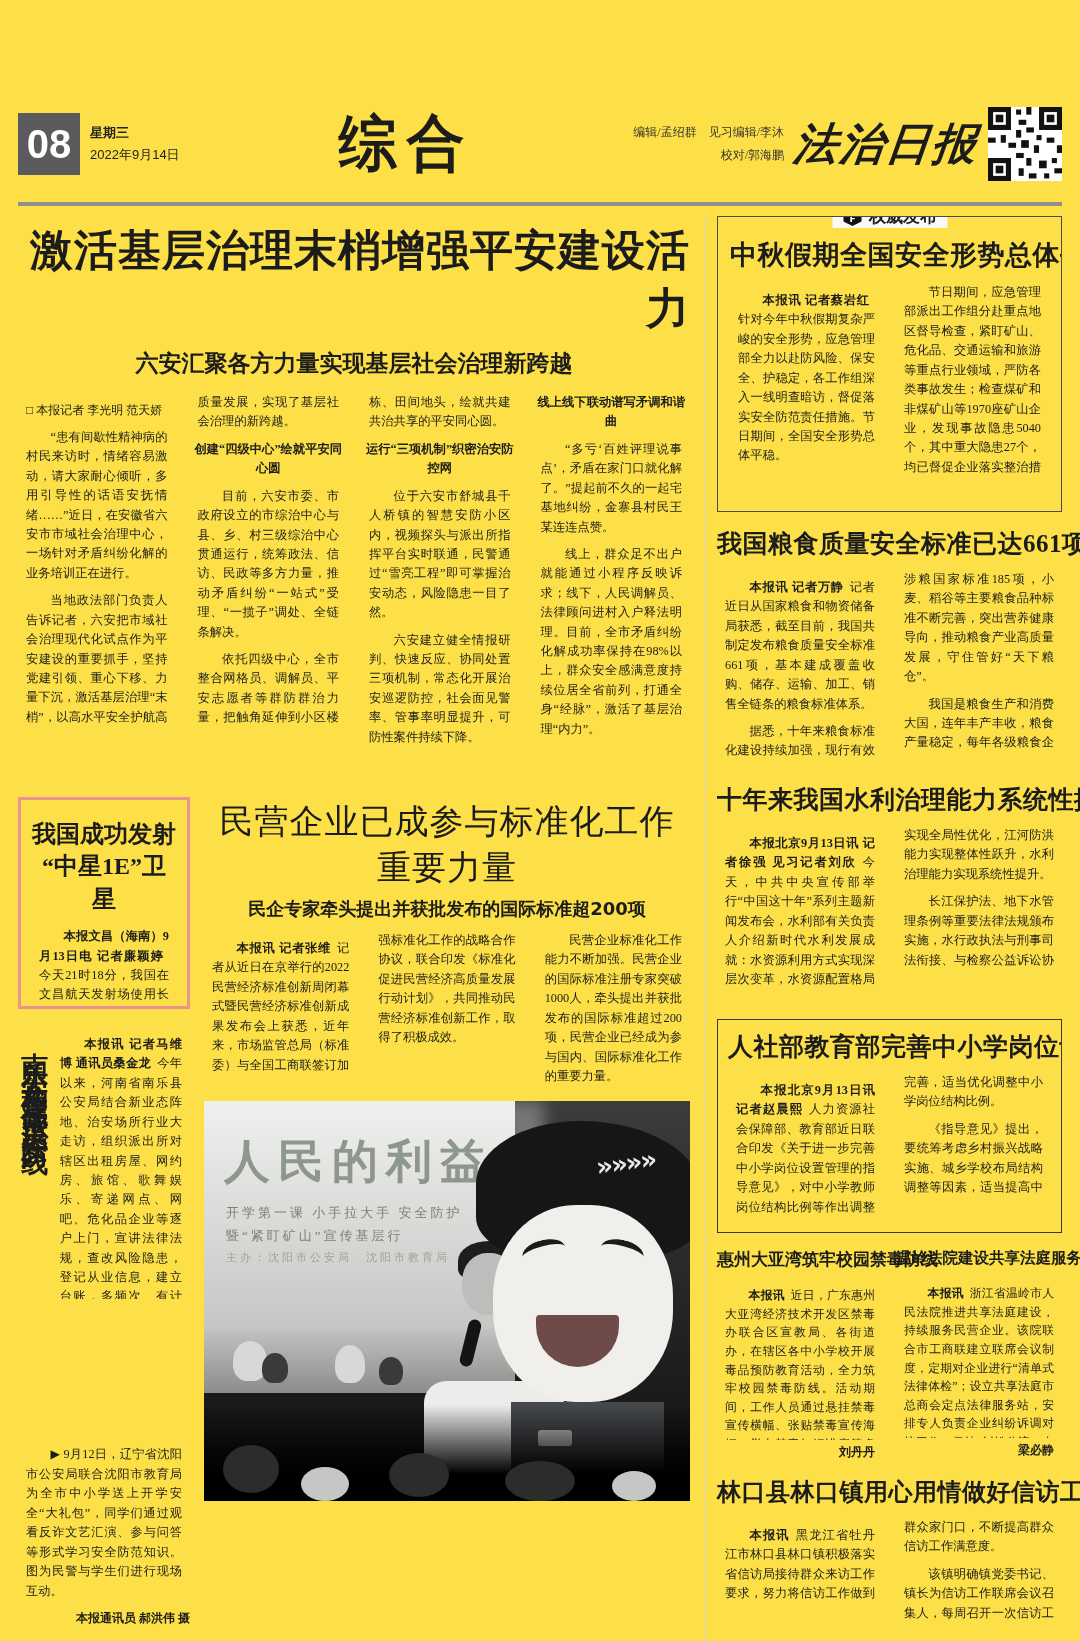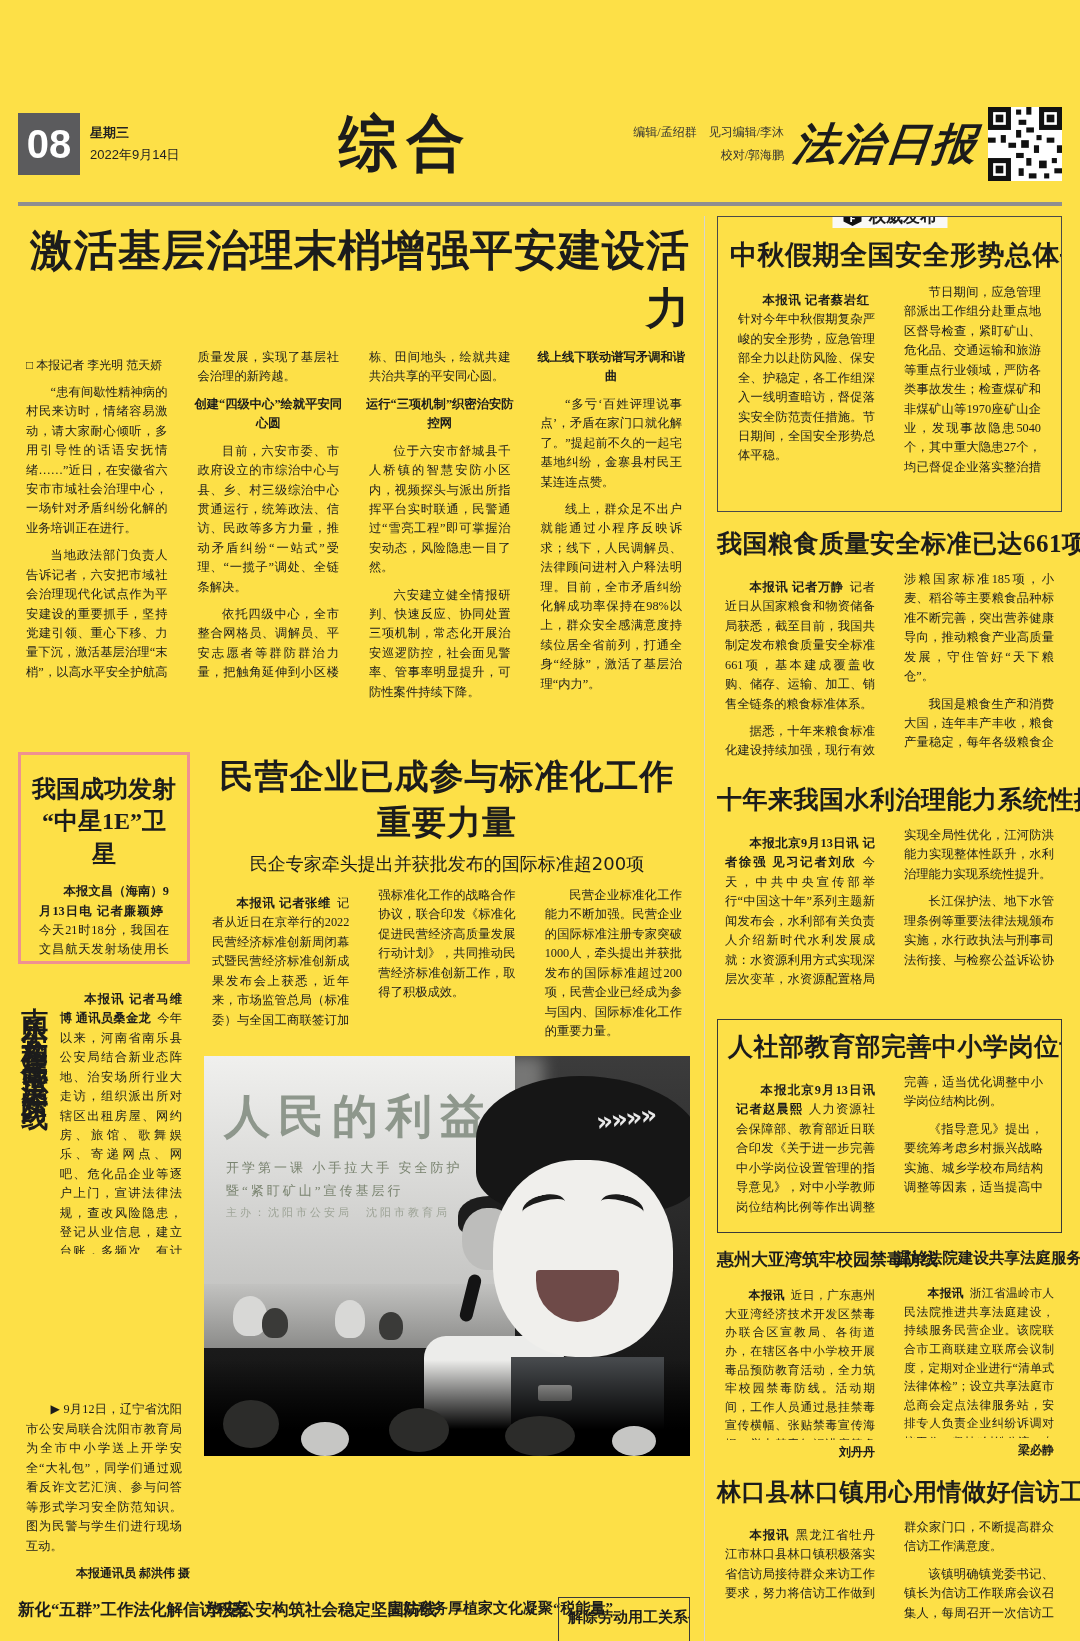--- a/index.html
+++ b/index.html
@@ -44,22 +44,22 @@
   .redbox h3{font-size:24px;font-weight:bold;text-align:center;line-height:1.35;margin:4px 0 12px 0;}
   .nanle{margin-top:18px;height:272px;overflow:hidden;}
   .vert-head{float:left;writing-mode:vertical-rl;font-size:27px;font-weight:900;line-height:1.1;
              letter-spacing:8px;height:296px;padding:4px 10px 0 2px;
              font-family:"DejaVu Sans","Liberation Sans",sans-serif;}
   .nanle-over{height:130px;overflow:hidden;margin-top:2px;}
   .photo-caption{margin-top:14px;font-size:12.2px;line-height:1.6;text-align:justify;}
   .photo-caption .cap{ text-indent:2em;}
   .credit{text-align:right;font-weight:bold;font-size:12px;margin-top:4px;}
   
-  .my-h{font-size:34px;font-weight:bold;text-align:center;letter-spacing:1px;margin:2px 0 6px 0;}
-  .my-sub{font-family:"DejaVu Sans","Liberation Sans",sans-serif;font-size:18px;font-weight:400;text-align:center;margin-bottom:10px;}
+  .my-h{font-size:34px;font-weight:normal;text-align:center;letter-spacing:1px;margin:2px 0 6px 0;}
+  .my-sub{font-family:"DejaVu Sans","Liberation Sans",sans-serif;font-size:18px;font-weight:700;text-align:center;margin-bottom:10px;}
   .my-body{column-count:3;column-gap:13px;height:158px;overflow:hidden;}
   
   .photo{position:relative;height:400px;margin-top:12px;background:linear-gradient(180deg,#3c3c3c 0%,#232323 55%,#0e0e0e 100%);overflow:hidden;}
   .screen{position:absolute;left:0;top:0;width:64%;height:57%;background:linear-gradient(180deg,#f0f0ee,#c6c6c4);}
   .banner-title{font-family:"DejaVu Sans","Liberation Sans",sans-serif;font-size:46px;font-weight:900;
                 color:#8e978c;letter-spacing:8px;margin:30px 0 8px 20px;}
   .banner-sub{font-size:13px;color:#79836f;margin-left:22px;letter-spacing:3px;line-height:1.8;}
   .floor{position:absolute;left:0;top:57%;width:64%;height:16%;background:linear-gradient(#c2c2c0,#8c8c8a);}
   .kid{position:absolute;border-radius:50% 50% 40% 40%;background:#3a3a38;}
   .kid.light{background:#d8d8d6;}
@@ -163,20 +163,21 @@
     </div>
   </div>
   <div class="rule"></div>
 
   <div class="main">
 
     <div class="left-zone">
 
       <div>
         <div class="lead-h1">激活基层治理末梢增强平安建设活力</div>
+        <div class="lead-h2">六安汇聚各方力量实现基层社会治理新跨越</div>
         <div class="lead-body body-sm">
           <p class="lead-byline">□ 本报记者 李光明 范天娇</p>
           <div class="plist"><p>“患有间歇性精神病的村民来访时，情绪容易激动，请大家耐心倾听，多用引导性的话语安抚情绪……”近日，在安徽省六安市市域社会治理中心，一场针对矛盾纠纷化解的业务培训正在进行。</p><p>当地政法部门负责人告诉记者，六安把市域社会治理现代化试点作为平安建设的重要抓手，坚持党建引领、重心下移、力量下沉，激活基层治理“末梢”，以高水平安全护航高质量发展，实现了基层社会治理的新跨越。</p><p class="col-subhead">创建“四级中心”绘就平安同心圆</p><p>目前，六安市委、市政府设立的市综治中心与县、乡、村三级综治中心贯通运行，统筹政法、信访、民政等多方力量，推动矛盾纠纷“一站式”受理、“一揽子”调处、全链条解决。</p><p>依托四级中心，全市整合网格员、调解员、平安志愿者等群防群治力量，把触角延伸到小区楼栋、田间地头，绘就共建共治共享的平安同心圆。</p><p class="col-subhead">运行“三项机制”织密治安防控网</p><p>位于六安市舒城县千人桥镇的智慧安防小区内，视频探头与派出所指挥平台实时联通，民警通过“雪亮工程”即可掌握治安动态，风险隐患一目了然。</p><p>六安建立健全情报研判、快速反应、协同处置三项机制，常态化开展治安巡逻防控，社会面见警率、管事率明显提升，可防性案件持续下降。</p><p class="col-subhead">线上线下联动谱写矛调和谐曲</p><p>“多亏‘百姓评理说事点’，矛盾在家门口就化解了。”提起前不久的一起宅基地纠纷，金寨县村民王某连连点赞。</p><p>线上，群众足不出户就能通过小程序反映诉求；线下，人民调解员、法律顾问进村入户释法明理。目前，全市矛盾纠纷化解成功率保持在98%以上，群众安全感满意度持续位居全省前列，打通全身“经脉”，激活了基层治理“内力”。</p></div>
         </div>
       </div>
 
       <div class="band">
         <div class="narrow">
 
           <div class="redbox">

